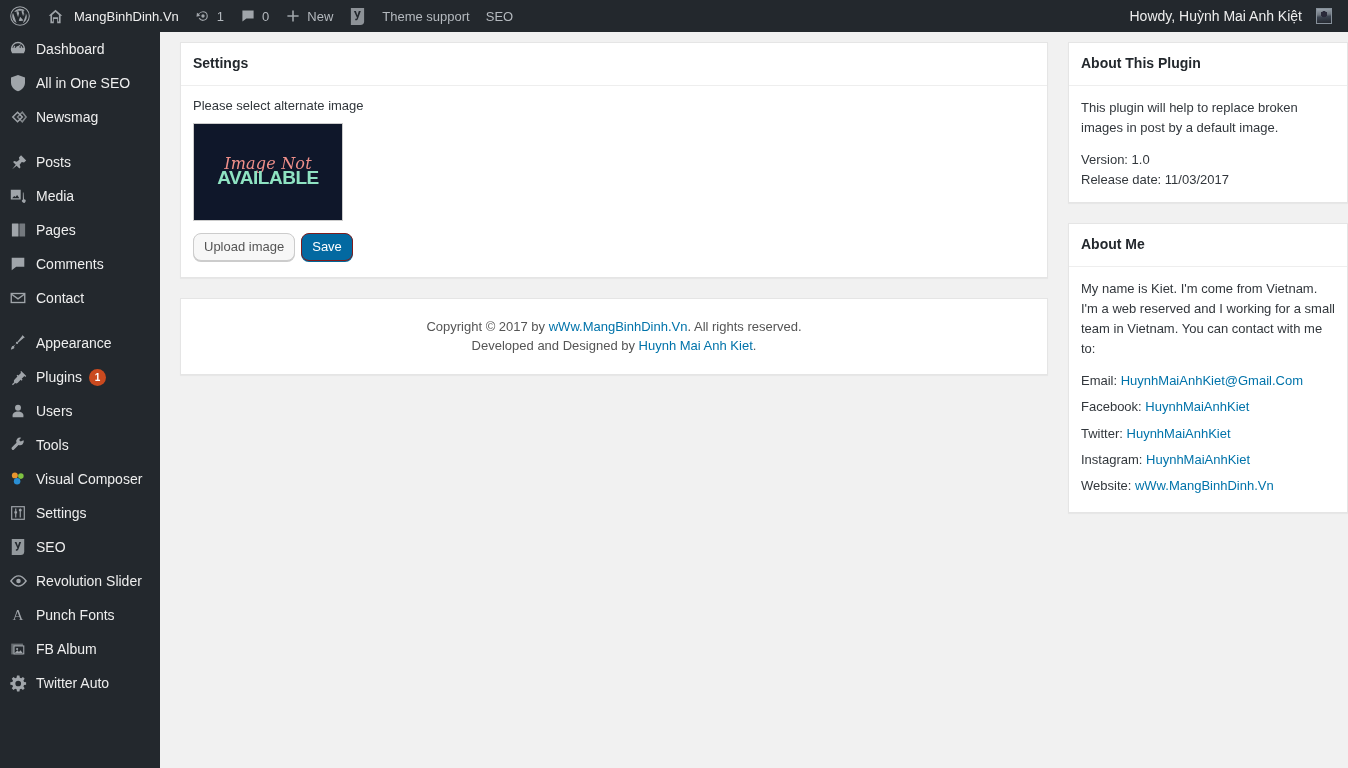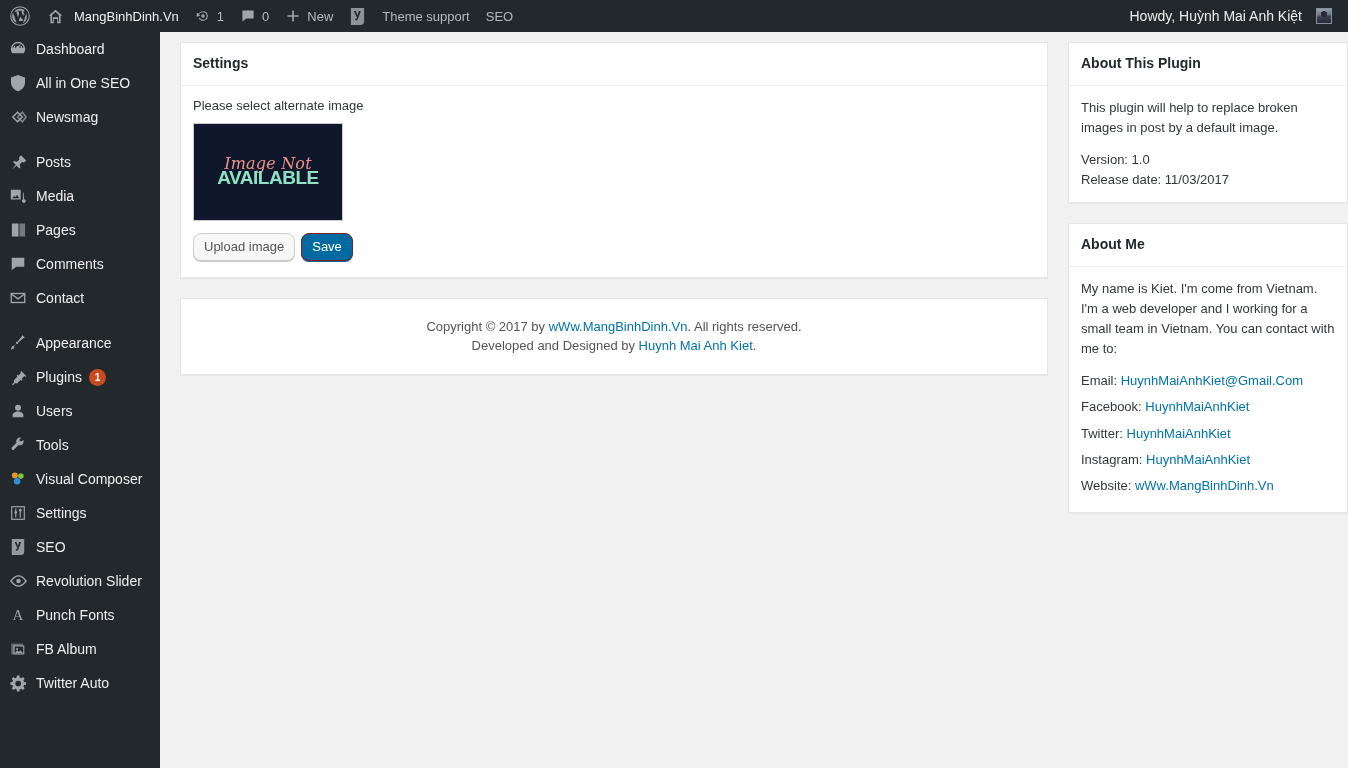--- a/index.html
+++ b/index.html
@@ -506,21 +506,21 @@
         <p>
           <span>Version: 1.0</span><br>
           <span>Release date: 11/03/2017</span>
         </p>
       </div>
     </div>
 
     <div class="postbox">
       <div class="postbox-header">About Me</div>
       <div class="postbox-body">
-        <p>My name is Kiet. I'm come from Vietnam. I'm a web developer and I working for a small team in Vietnam. You can contact with me to:</p>
+        <p>My name is Kiet. I'm come from Vietnam. I'm a web reserved and I working for a small team in Vietnam. You can contact with me to:</p>
 
         <div class="contact-line">
           <span>Email: </span><a class="wp-link">HuynhMaiAnhKiet@Gmail.Com</a>
         </div>
         <div class="contact-line">
           <span>Facebook: </span><a class="wp-link">HuynhMaiAnhKiet</a>
         </div>
         <div class="contact-line">
           <span>Twitter: </span><a class="wp-link">HuynhMaiAnhKiet</a>
         </div>

